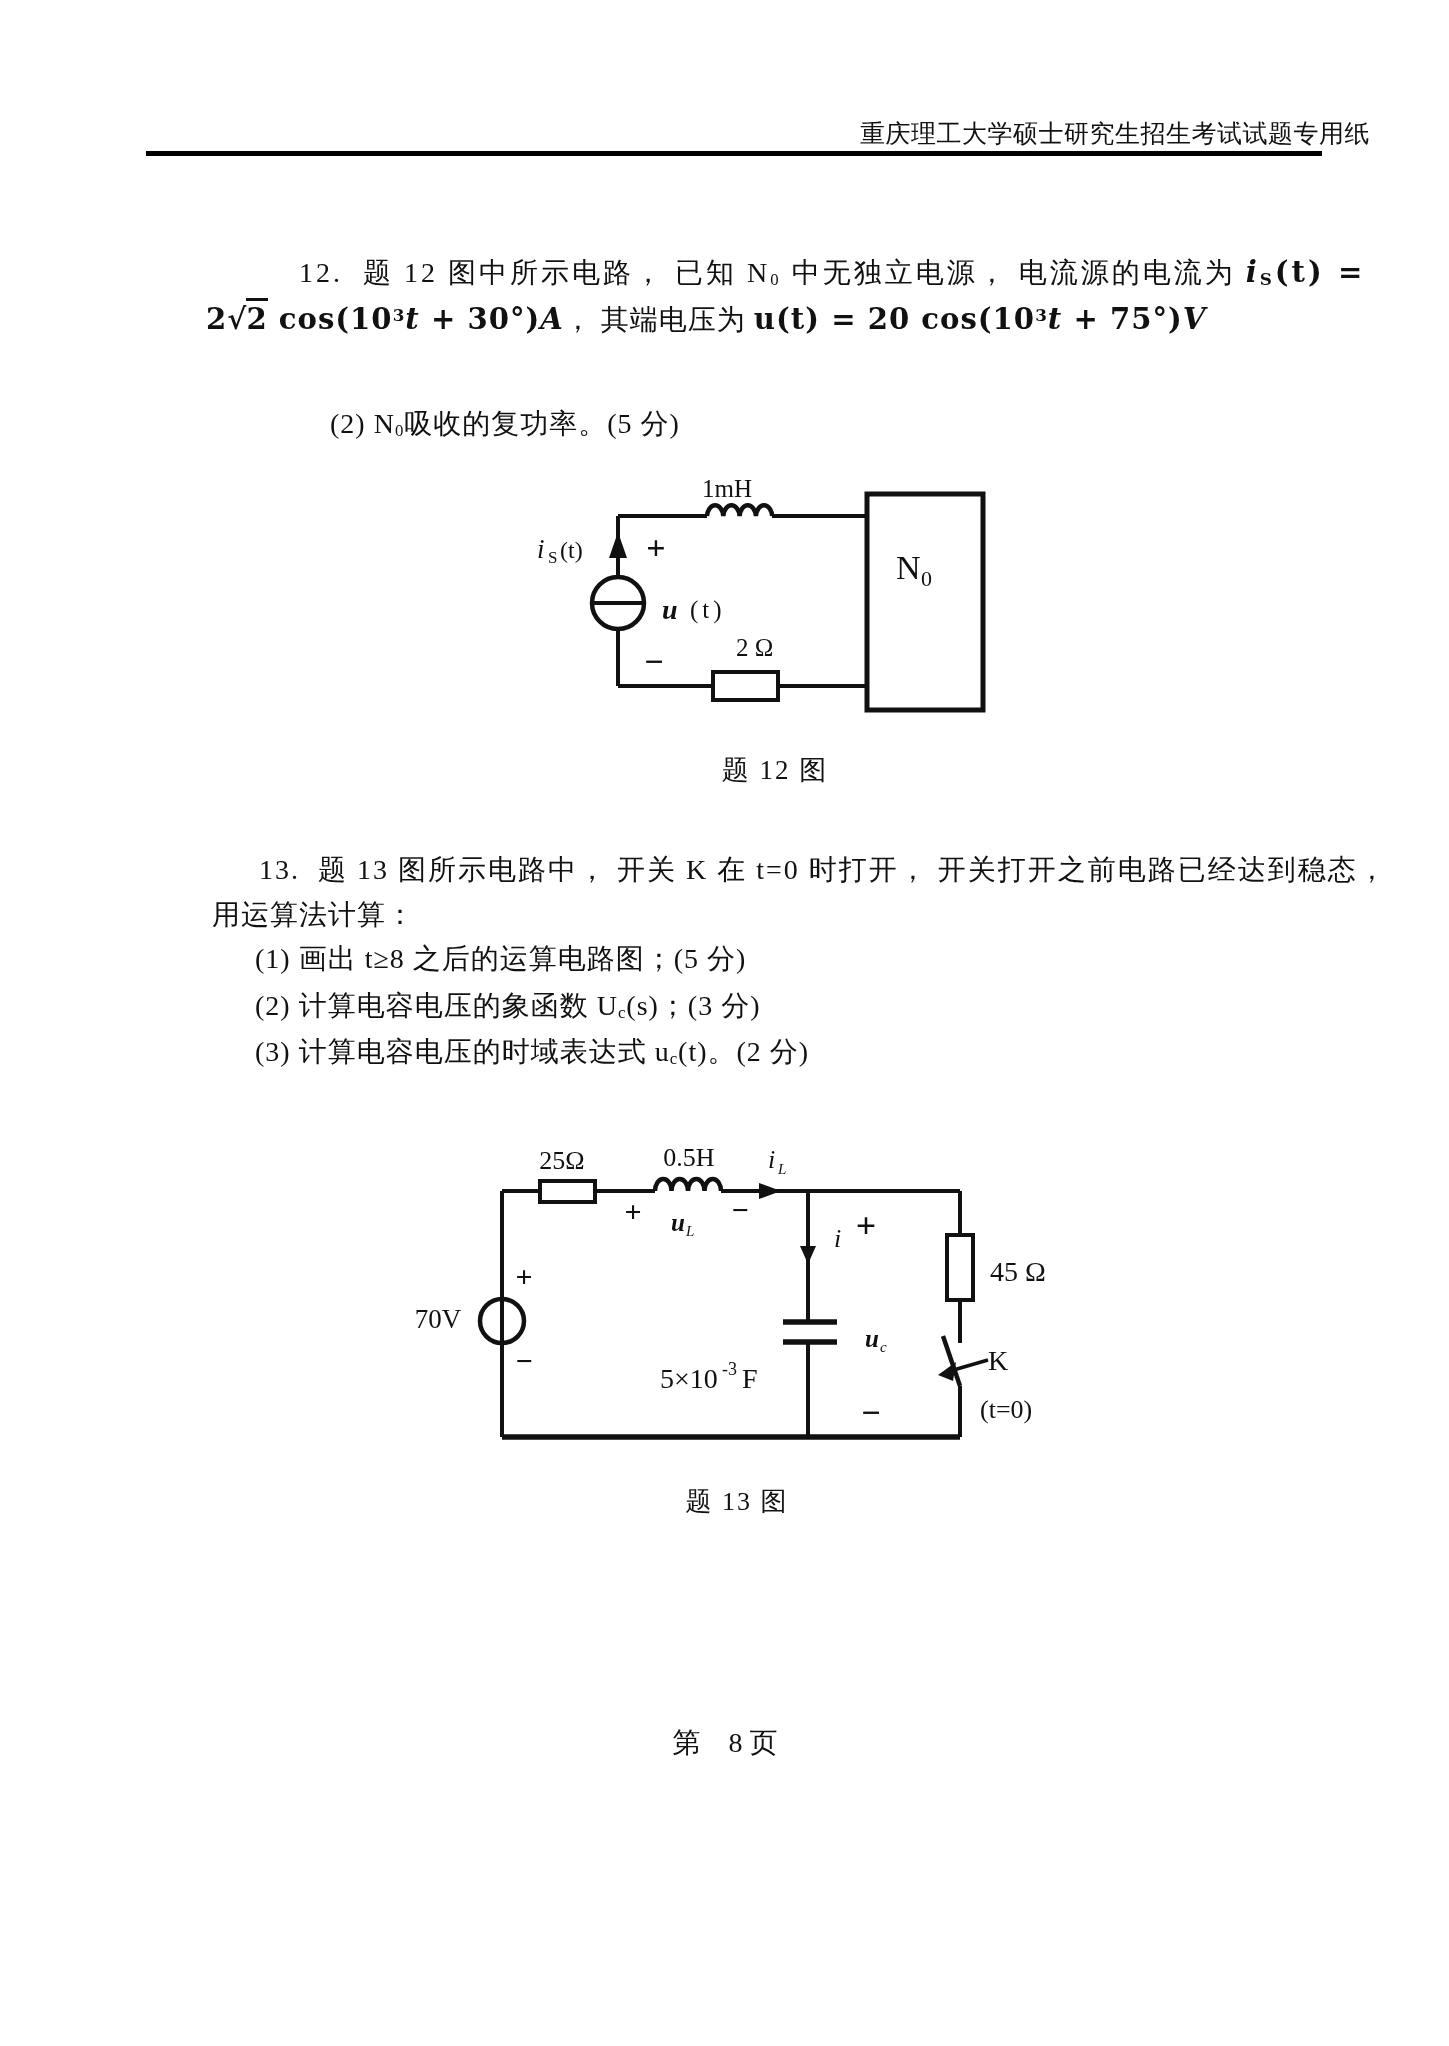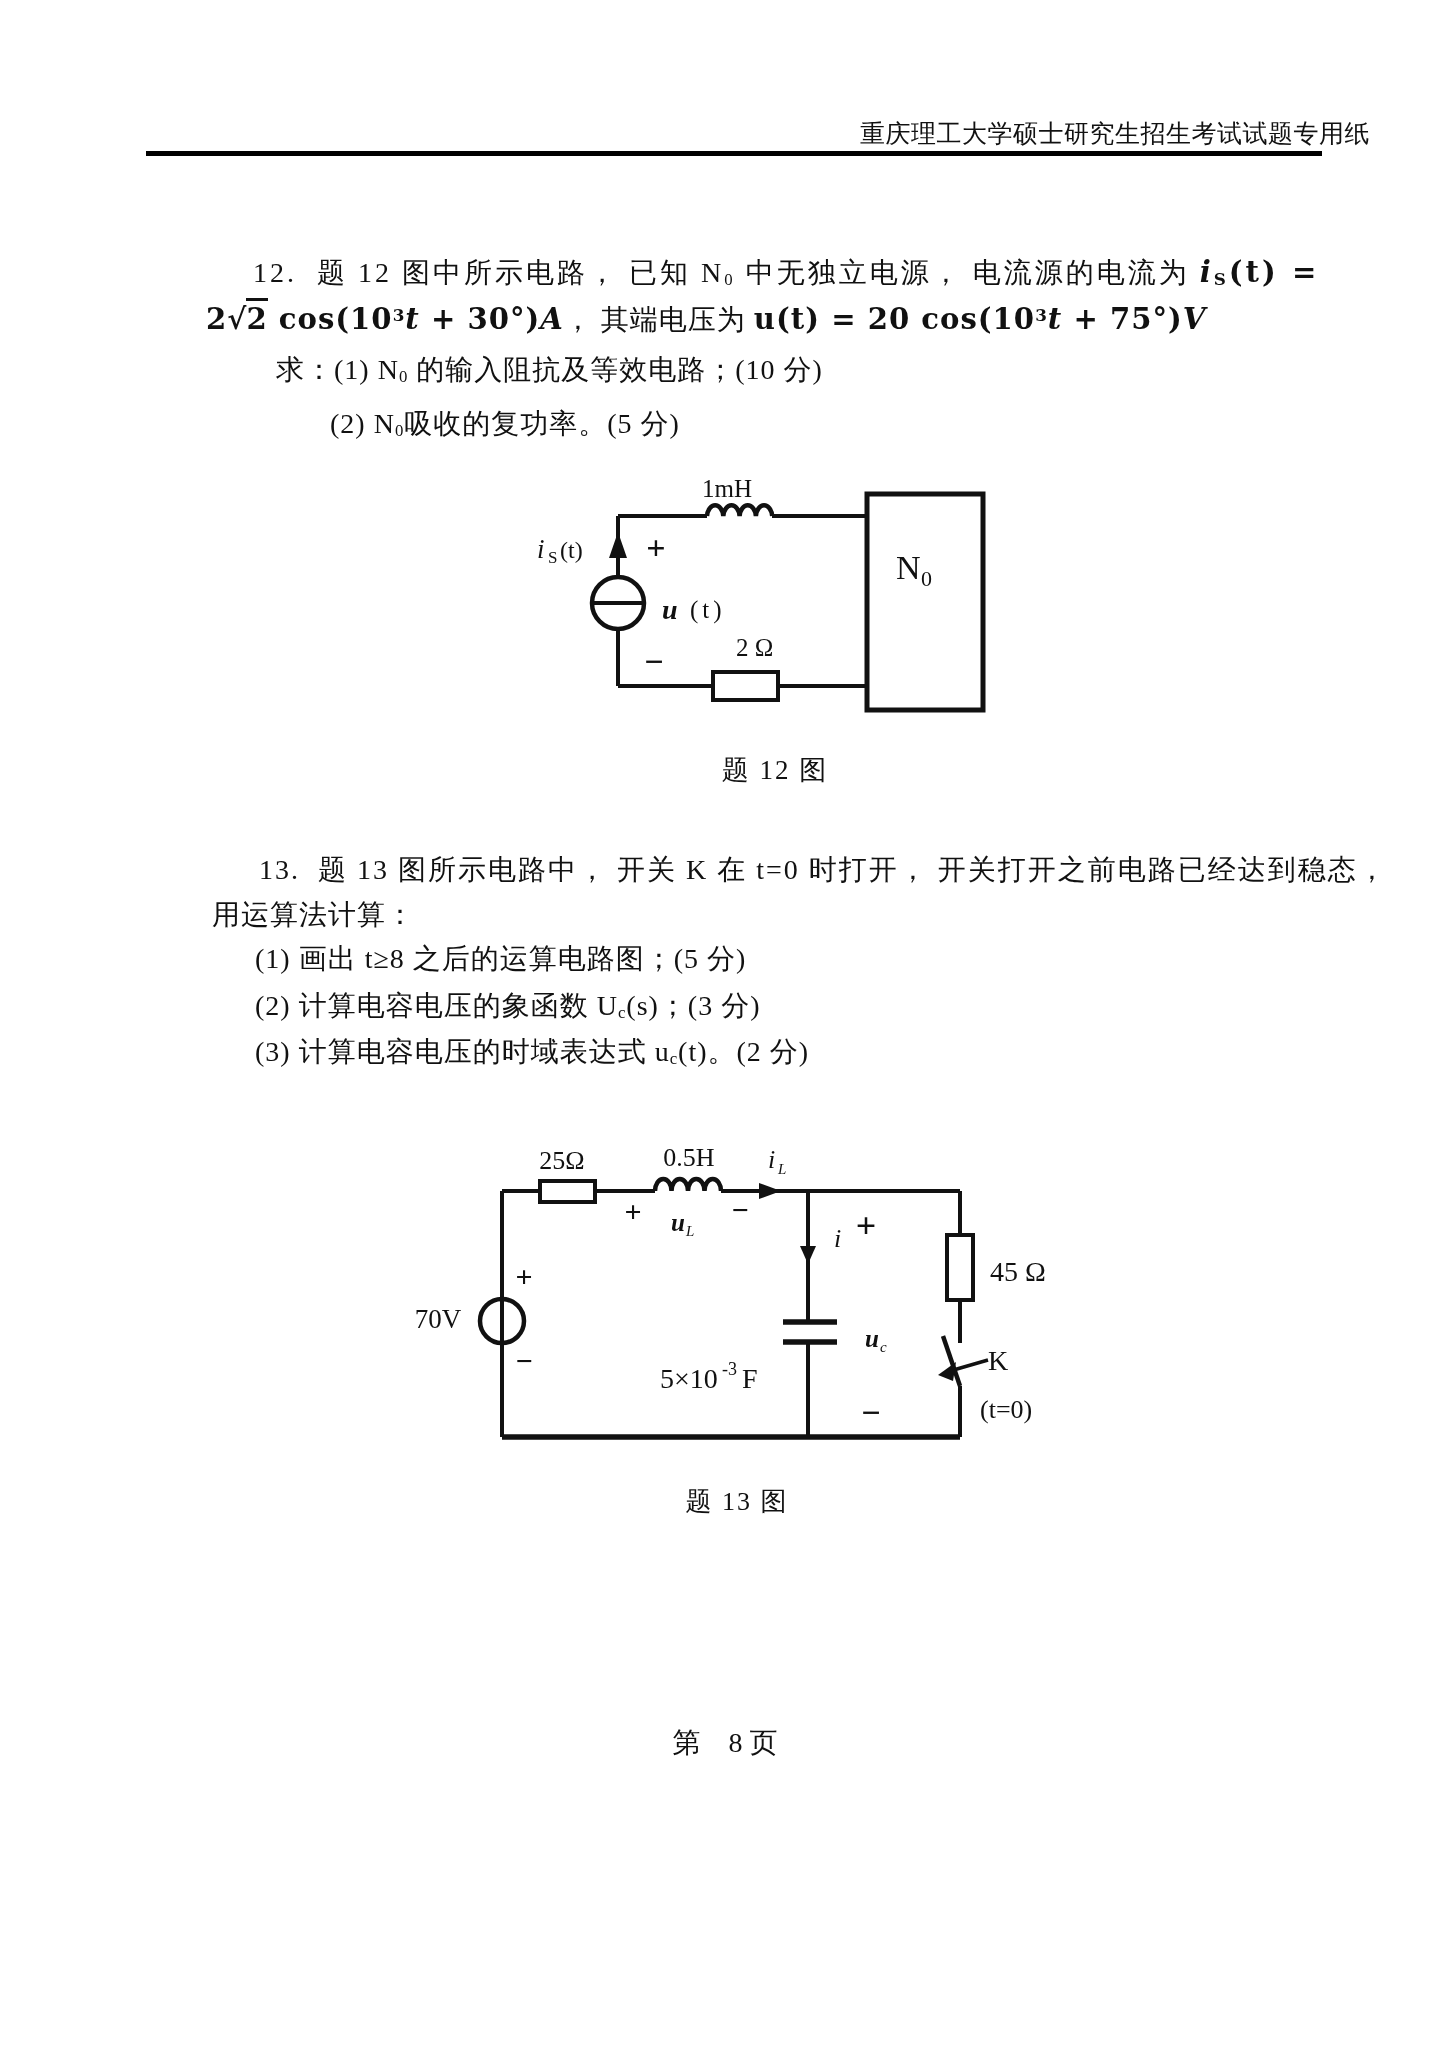--- a/index.html
+++ b/index.html
@@ -3,21 +3,21 @@
 <meta charset="utf-8">
 <style>
   html,body{margin:0;padding:0;background:#e8e8e8;}
   .page{
     position:relative; width:1449px; height:2046px; margin:0 auto;
     background:#ffffff; overflow:hidden;
     font-family:"Liberation Serif","DejaVu Serif",serif; color:#111;padding-left:48px;
   }
   .abs{position:absolute;}
   .cnline{font-size:28px; white-space:pre; letter-spacing:1px;}
-  .just{letter-spacing:3px;}
+  .just{letter-spacing:3px;margin-left:46px;}
   .just13{letter-spacing:2px;}
   
   .r-cn{}
   .r-sb{font-size:0.6em; vertical-align:-0.15em;}
   .r-sp{font-size:0.6em; vertical-align:0.5em; font-family:"DejaVu Serif",serif; font-weight:600;}
   .r-mi{font-family:"DejaVu Serif",serif; font-style:italic; font-weight:600; font-size:1.04em;}
   .r-mr{font-family:"DejaVu Serif",serif; font-weight:600; font-size:1.04em;}
   .r-ov{font-family:"DejaVu Serif",serif; font-weight:600; font-size:1.04em; border-top:3px solid #111; padding-top:1px; margin-left:-1px;}
   .r-sbm{font-family:"DejaVu Serif",serif; font-weight:600; font-size:0.6em; vertical-align:-0.15em;}
   .hdr{font-size:25px; letter-spacing:0.5px; white-space:pre;}
@@ -32,21 +32,20 @@
 </head>
 <body>
 
 <div class="page">
 
   <div class="abs hdr" style="top:117px; right:127px;">重庆理工大学硕士研究生招生考试试题专用纸</div>
   <div class="abs rule" style="left:146px; top:151px; width:1176px; height:5px;"></div>
 
   <div class="abs cnline just" style="left:253px; top:254px;"><span class="r-cn">12.  题 12 图中所示电路， 已知 N</span><span class="r-sb">0</span><span class="r-cn"> 中无独立电源， 电流源的电流为 </span><span class="r-mi">i</span><span class="r-sbm">S</span><span class="r-mr">(t) =</span></div>
   <div class="abs cnline" style="left:206px; top:301px;"><span class="r-mr">2</span><span class="r-mr">√</span><span class="r-ov">2</span><span class="r-mr"> cos(10</span><span class="r-sp">3</span><span class="r-mi">t</span><span class="r-mr"> + 30°)</span><span class="r-mi">A</span><span class="r-cn">， 其端电压为 </span><span class="r-mr">u(t) = 20 cos(10</span><span class="r-sp">3</span><span class="r-mi">t</span><span class="r-mr"> + 75°)</span><span class="r-mi">V</span></div>
-  <div class="abs cnline" style="left:276px; top:351px;"><span class="r-cn">求：(1) N</span><span class="r-sb">0</span><span class="r-cn"> 的输入阻抗及等效电路；(10 分)</span></div>
   <div class="abs cnline" style="left:330px; top:395px;margin-top:10px;"><span class="r-cn">(2) N</span><span class="r-sb">0</span><span class="r-cn">吸收的复功率。(5 分)</span></div>
 
   <svg class="abs" style="left:530px; top:470px;" width="470" height="320" viewBox="530 470 470 320">
     <g fill="none" stroke-width="4">
       <path d="M618,516 H707 M772,516 H867 M618,516 V577 M618,629 V686 M618,686 H713 M778,686 H867"></path>
       <path stroke-width="4.5" d="M707,516 a8.2,12 0 0 1 16.3,0 a8.2,12 0 0 1 16.3,0 a8.2,12 0 0 1 16.3,0 a8.2,12 0 0 1 16.3,0"></path>
     </g>
     <polygon points="618,532 609,558 627,558" fill="#111" stroke="none"></polygon>
     <circle cx="618" cy="603" r="26" fill="none" stroke-width="4.5"></circle>
     <line x1="592" y1="603" x2="644" y2="603" stroke-width="4"></line>

